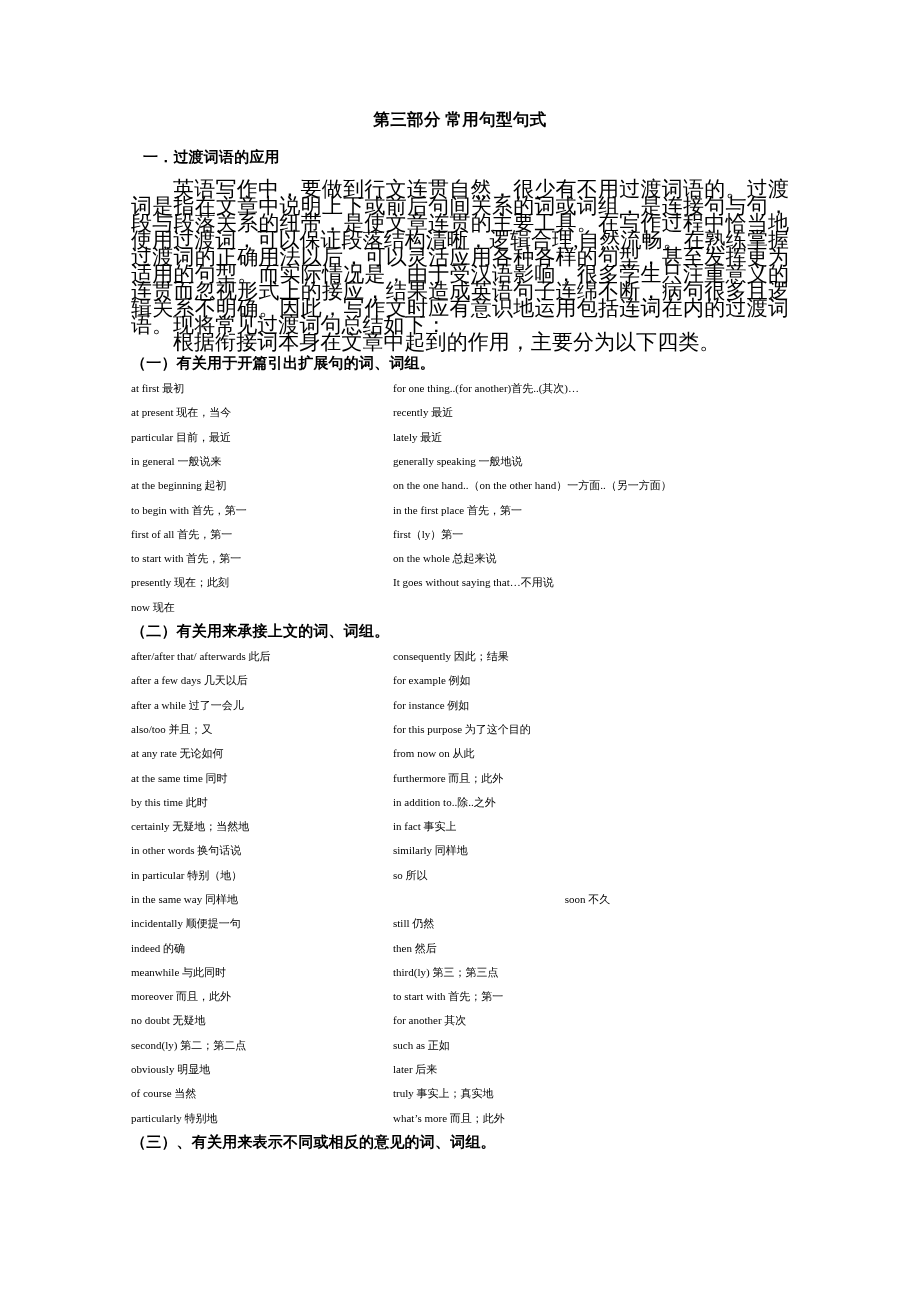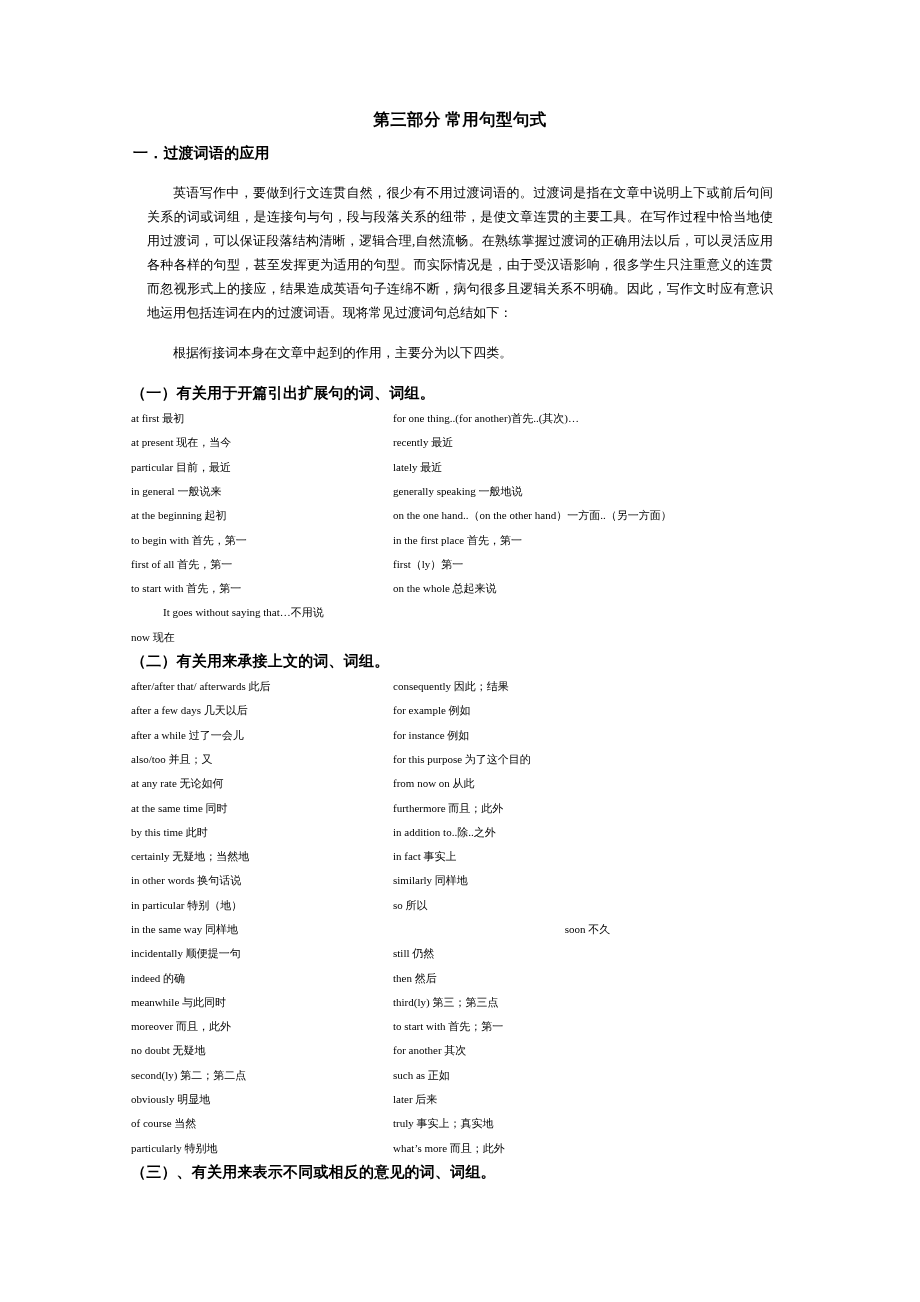--- a/index.html
+++ b/index.html
@@ -31,29 +31,29 @@
     font-size: 16.5px;
     font-weight: bold;
     letter-spacing: 0.4px;
     margin: 0 0 8px 0;
     line-height: 1.5;
   }
 
   .section-heading {
     font-size: 15px;
     font-weight: bold;
-    margin: 2px;
+    margin: 12px;
     line-height: 1.62;
     letter-spacing: 0.2px;
   }
 
   .body-para {
-    font-size: 13px;
-    line-height: 24px;
-    margin: 16px;
+    font-size: 21px;
+    line-height: 17px;
+    margin: 0;
     text-align: justify;
     text-justify: inter-ideograph;
     text-indent: 2em;
     letter-spacing: 0.05px;
   }
 
   .sub-heading {
     font-size: 15px;
     font-weight: bold;
     margin: 0;
@@ -130,20 +130,21 @@
         </li>
         <li class="word-row">
           <span class="col-left en">first of all  首先，第一</span>
           <span class="col-right rgt-base en ">first（ly）第一</span>
         </li>
         <li class="word-row">
           <span class="col-left en">to start with  首先，第一</span>
           <span class="col-right rgt-base en ">on the whole 总起来说</span>
         </li>
         <li class="word-row">
+          <span class="col-left en">presently  现在；此刻</span>
           <span class="col-right rgt-base en ind-1">It goes without saying that…不用说</span>
         </li>
         <li class="word-row">
           <span class="col-left en">now  现在</span>
           <span class="col-right rgt-base en "></span>
         </li>
       </ul>
 
     <h3 class="sub-heading">（二）有关用来承接上文的词、词组。</h3>
     <ul class="word-list">

